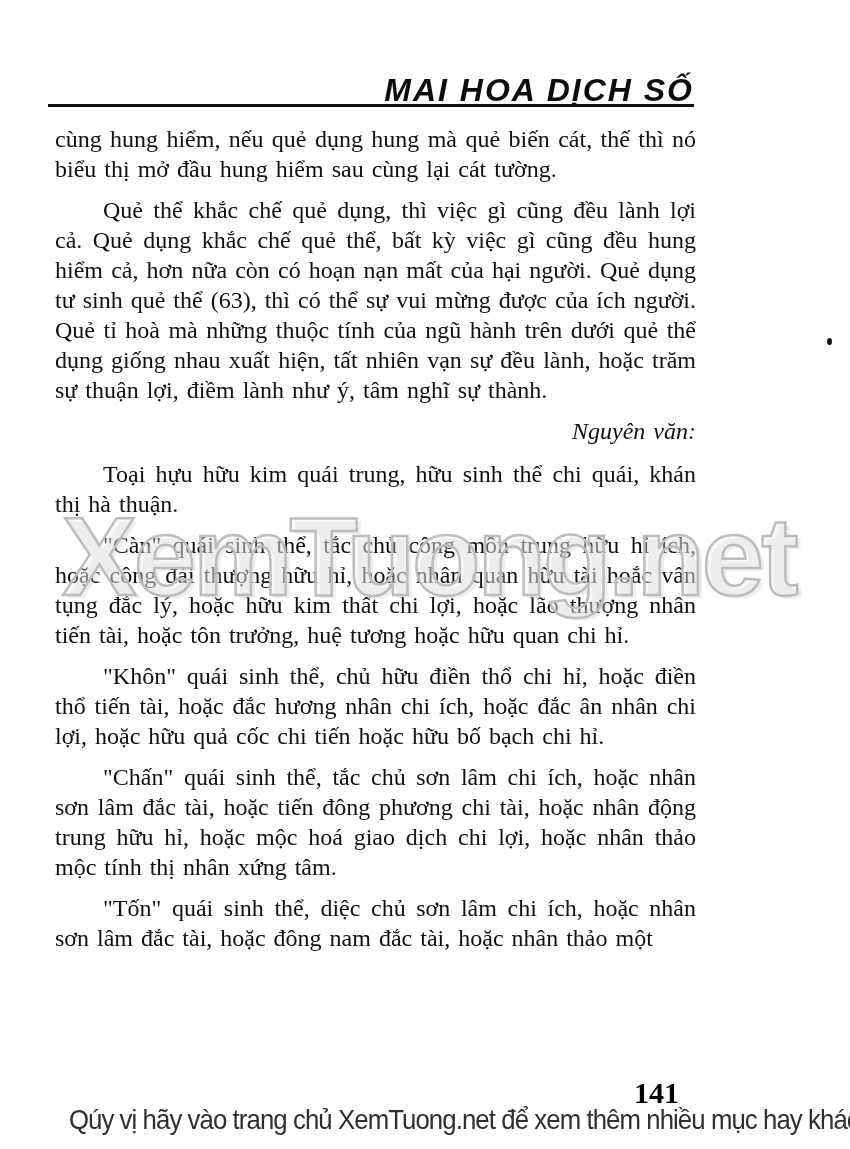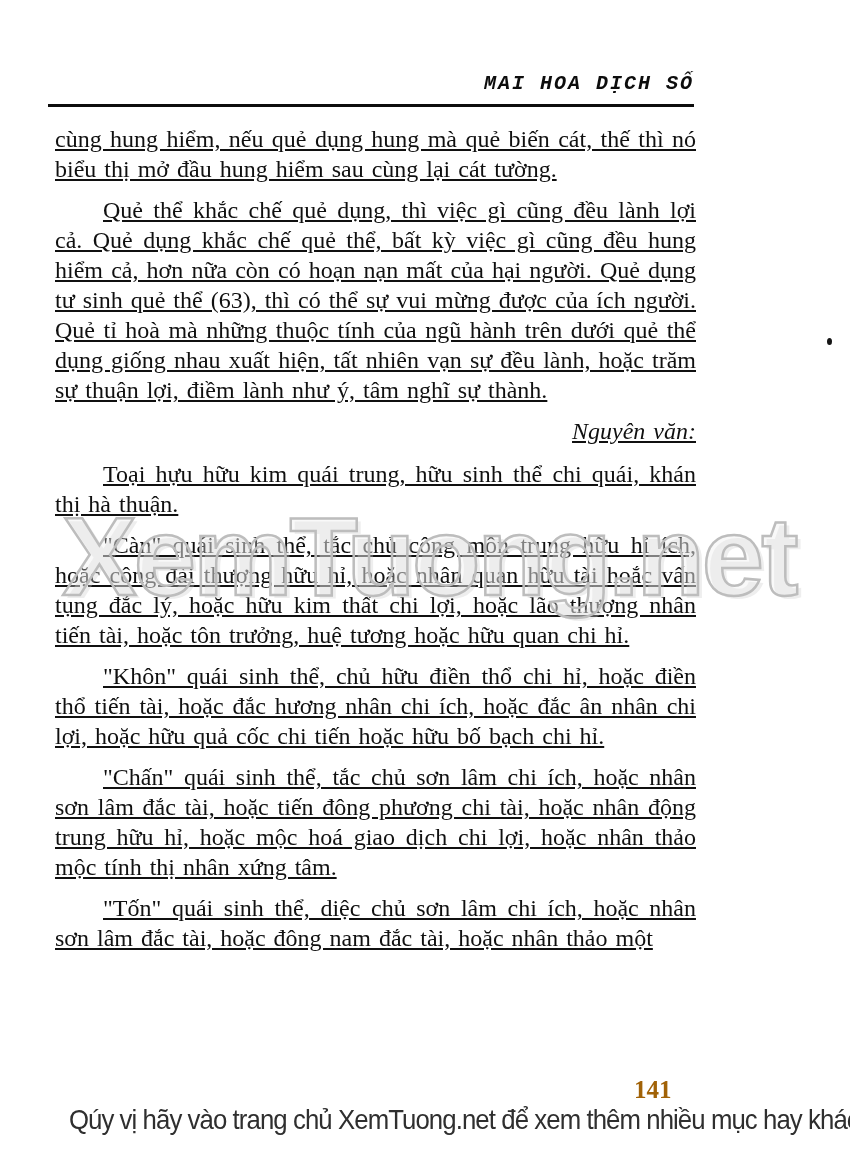--- a/index.html
+++ b/index.html
@@ -16,24 +16,24 @@
     font-family: "Liberation Serif", "DejaVu Serif", serif;
     color: #101010;
   }
   
   .header-title {
     position: absolute;
     top: 72px;
     left: 0;
     width: 694px;
     text-align: right;
-    font-family: Liberation Mono, monospace;
+    font-family: Liberation Sans, sans-serif;
     font-style: italic;
     font-weight: bold;
-    font-size: 20px;
+    font-size: 32px;
     letter-spacing: 2px;
     color: #0d0d0d;
     white-space: nowrap;
   }
   .header-rule {
     position: absolute;
     top: 104px;
     left: 48px;
     width: 646px;
     height: 3px;
@@ -47,21 +47,20 @@
     width: 641px;
     font-size: 24px;
     line-height: 30px;
     word-spacing: 2px;
     z-index: 1;
   }
   .body-text p {
     margin: 0 0 11px 0;
     text-indent: 48px;
     text-align: justify;
-    text-decoration: underline;
   }
   .body-text p.p-first {
     text-indent: 0;
   }
   .body-text p.p-head {
     font-style: italic;
     text-align: right;
     margin-bottom: 13px;
   }
   .body-text p:last-child {
@@ -94,22 +93,22 @@
     background: #151515;
     border-radius: 50%;
   }
   
   .page-number {
     position: absolute;
     top: 1076px;
     left: 634px;
     font-family: "Liberation Serif", "DejaVu Serif", serif;
     font-weight: 600;
-    font-size: 25px;
-    color: #a16207;
+    font-size: 30px;
+    color: #000000;
   }
   .footer-note {
     position: absolute;
     top: 1104px;
     left: 40px;
     width: 722px;
     text-align: center;
     font-family: "Liberation Sans", "DejaVu Sans", sans-serif;
     font-size: 28px;
     letter-spacing: -1px;

